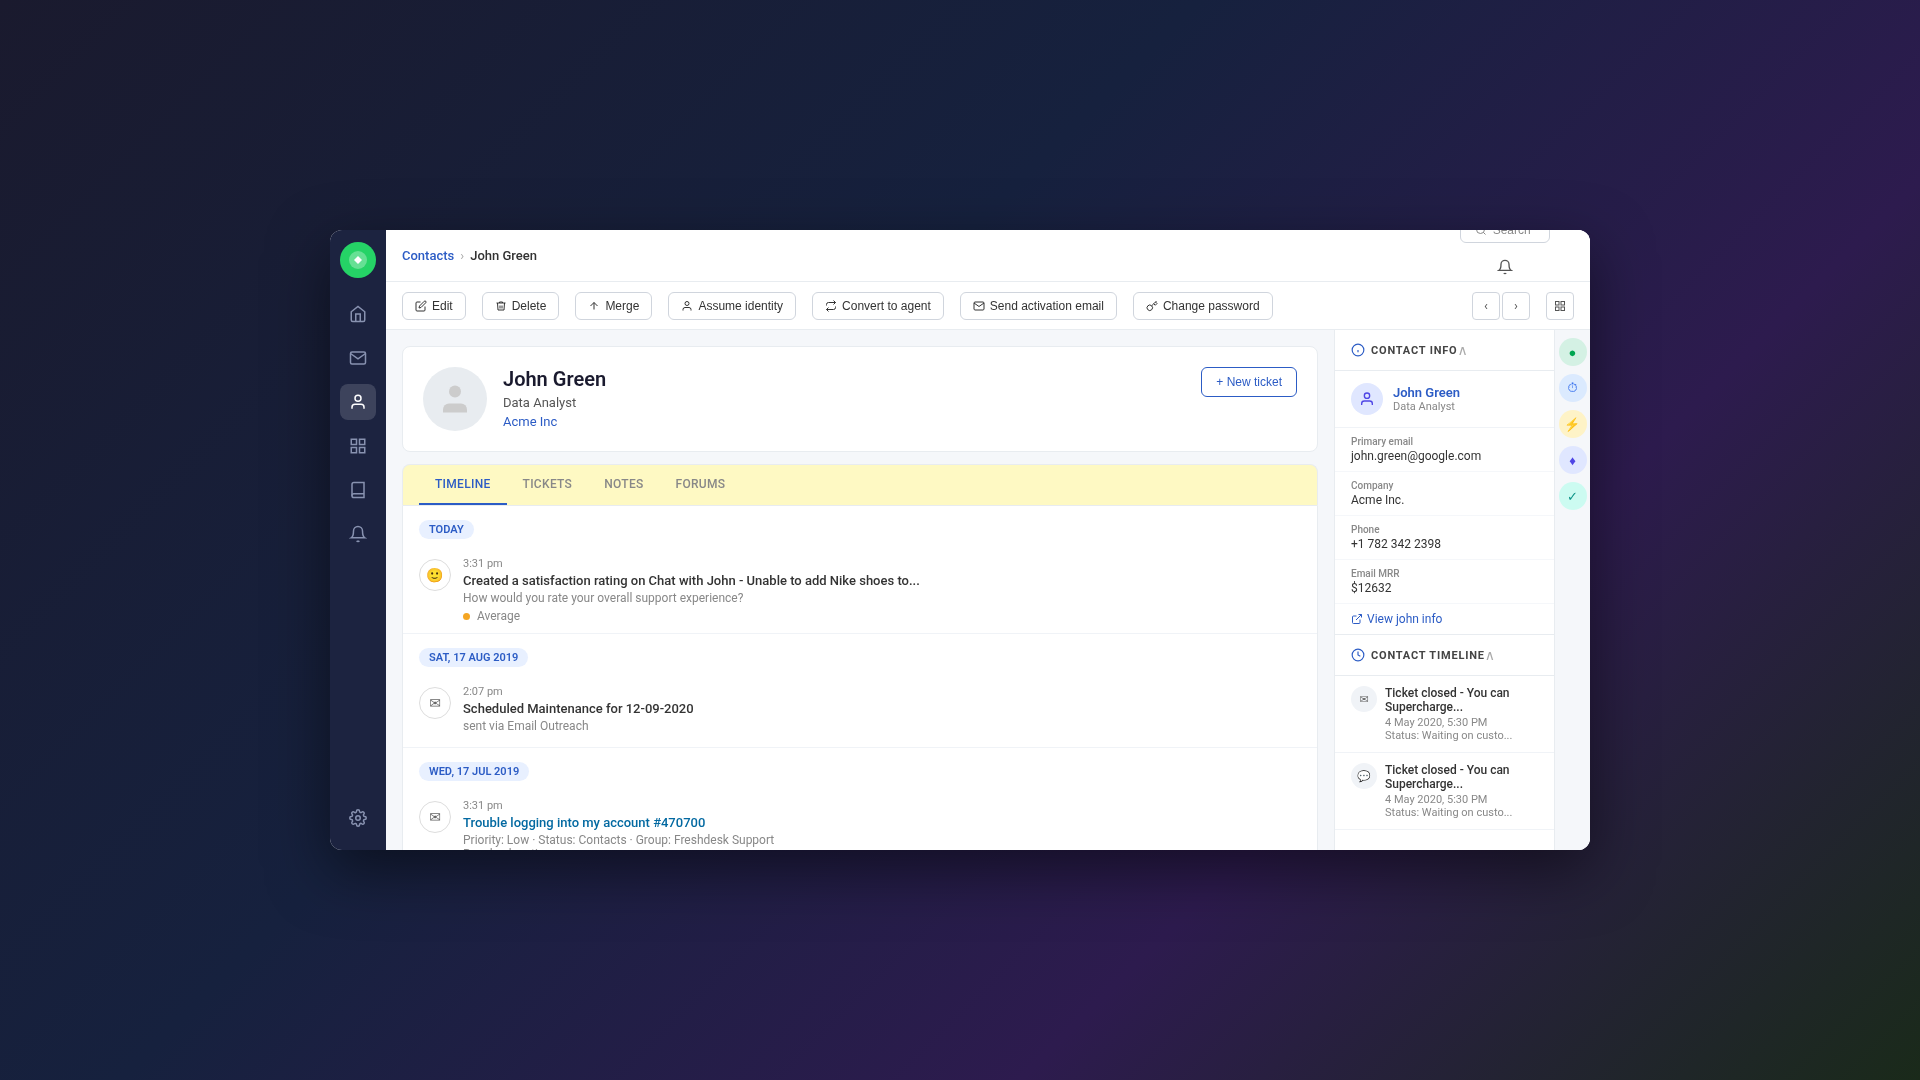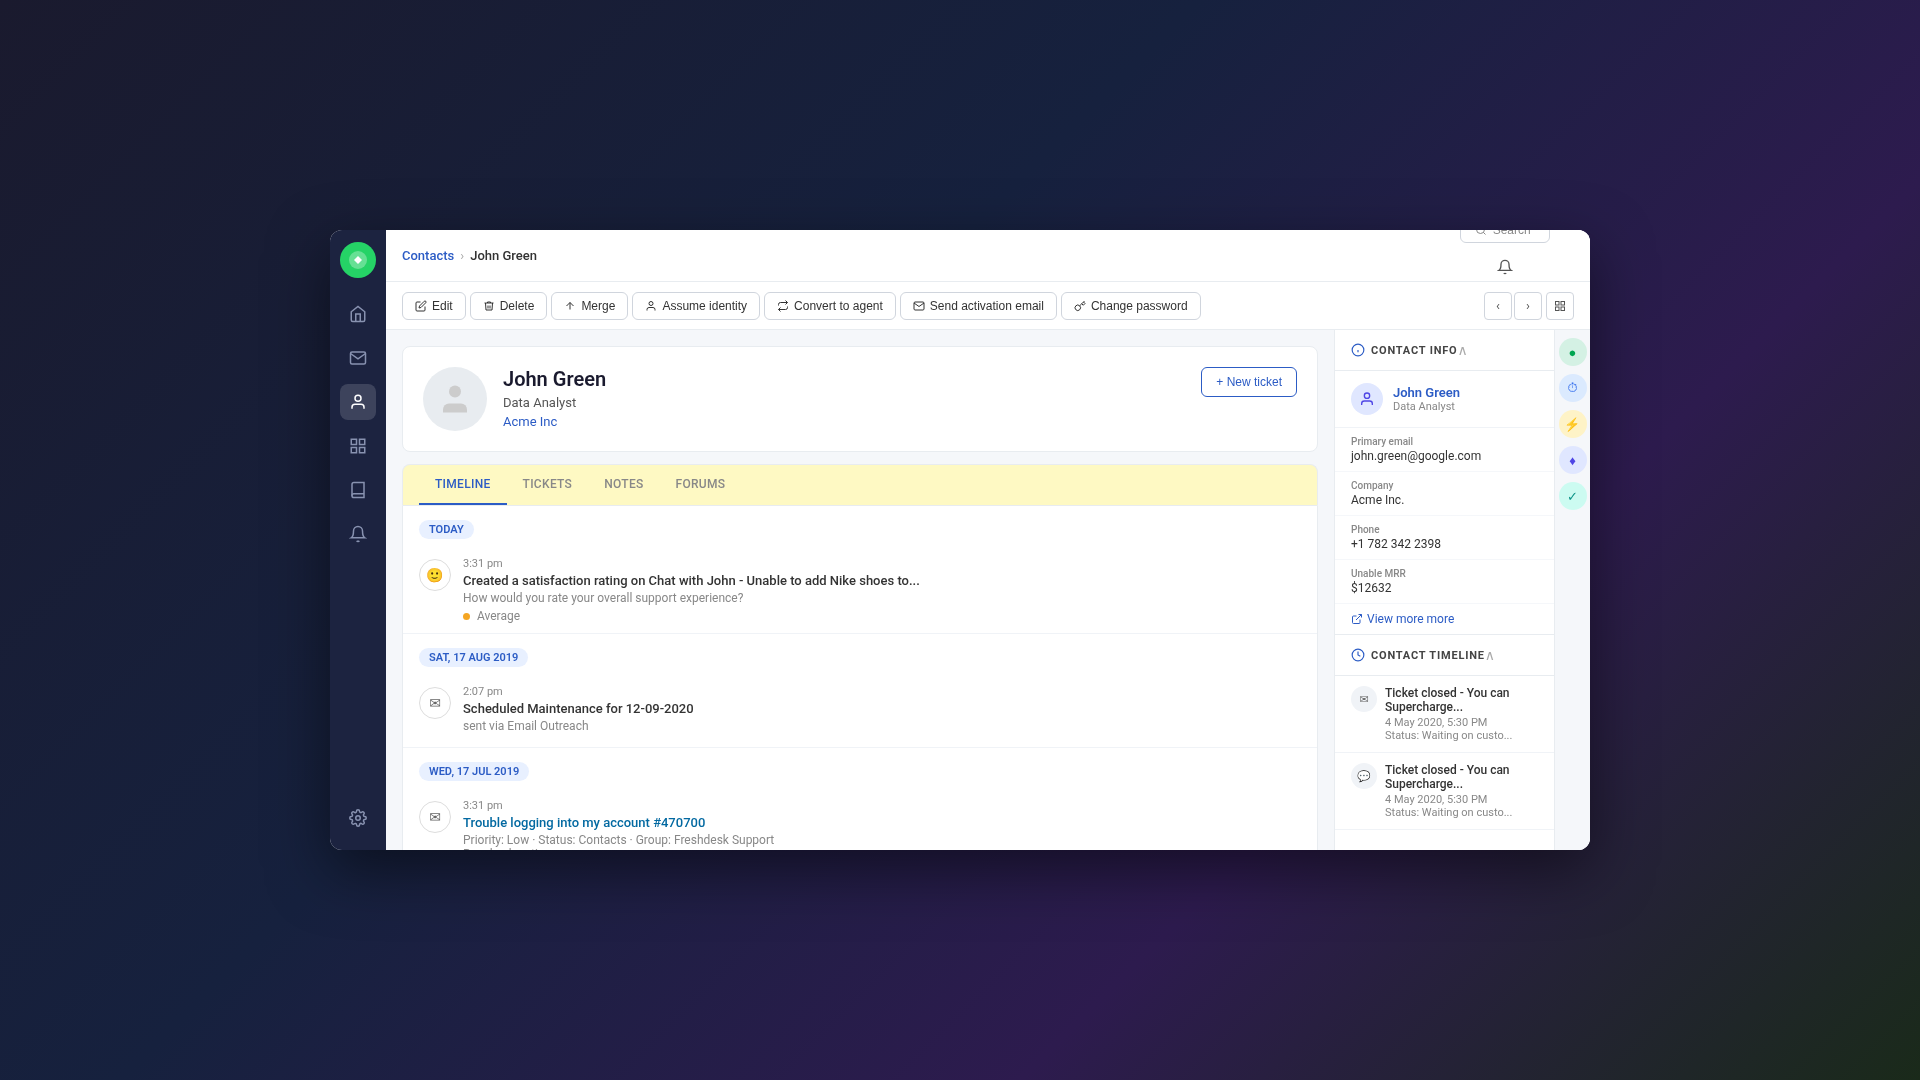--- a/index.html
+++ b/index.html
@@ -164,21 +164,21 @@
       font-style: italic;
     }
     
     .action-bar {
       height: 48px;
       background: #fff;
       border-bottom: 1px solid #e8ecf0;
       display: flex;
       align-items: center;
       padding: 0 16px;
-      gap: 4px;
+      gap: 16px;
     }
     .action-btn {
       display: flex;
       align-items: center;
       gap: 5px;
       padding: 6px 12px;
       border: 1px solid #d0d5dd;
       border-radius: 6px;
       background: #fff;
       font-size: 12px;
@@ -735,31 +735,31 @@
         </div>
         <div class="info-field">
           <div class="info-label">Company</div>
           <div class="info-value">Acme Inc.</div>
         </div>
         <div class="info-field">
           <div class="info-label">Phone</div>
           <div class="info-value">+1 782 342 2398</div>
         </div>
         <div class="info-field">
-          <div class="info-label">Unable MRR</div>
+          <div class="info-label">Email MRR</div>
           <div class="info-value">$12632</div>
         </div>
         <div style="padding: 8px 16px; border-bottom: 1px solid #e8ecf0;">
           <a class="info-value link">
             <svg width="12" height="12" viewBox="0 0 24 24" fill="none" stroke="currentColor" stroke-width="2">
                 <path d="M18 13v6a2 2 0 01-2 2H5a2 2 0 01-2-2V8a2 2 0 012-2h6"></path>
                 <polyline points="15 3 21 3 21 9"></polyline>
                 <line x1="10" y1="14" x2="21" y2="3"></line>
               </svg>
-            <span>View more more</span>
+            <span>View john info</span>
           </a>
         </div>
 
         <div class="section-header">
           <div class="section-title">
             <svg width="14" height="14" viewBox="0 0 24 24" fill="none" stroke="#2c5cc5" stroke-width="2">
                 <circle cx="12" cy="12" r="10"></circle>
                 <polyline points="12 6 12 12 16 14"></polyline>
               </svg>
             <span>CONTACT TIMELINE</span>

